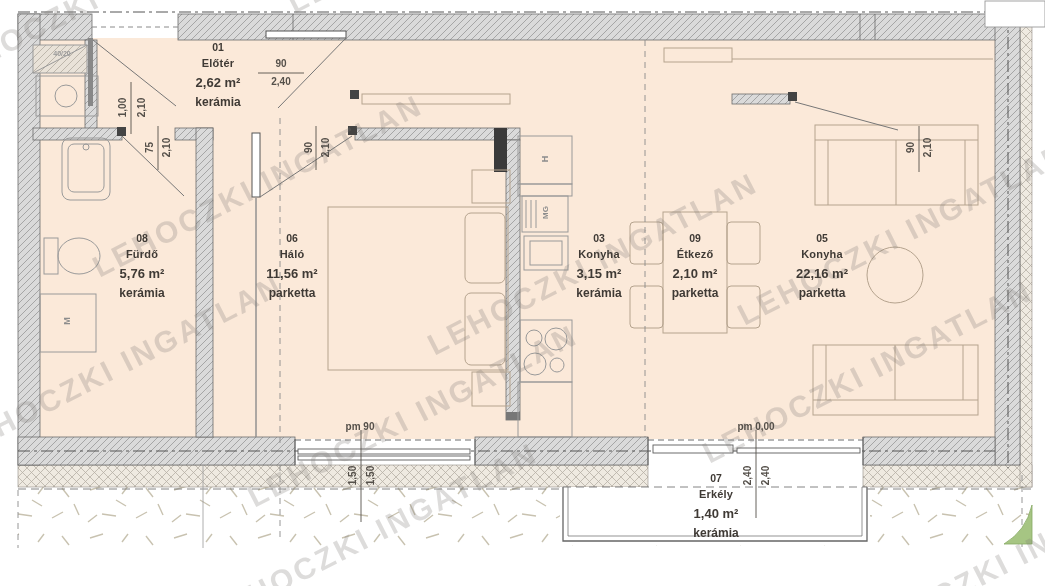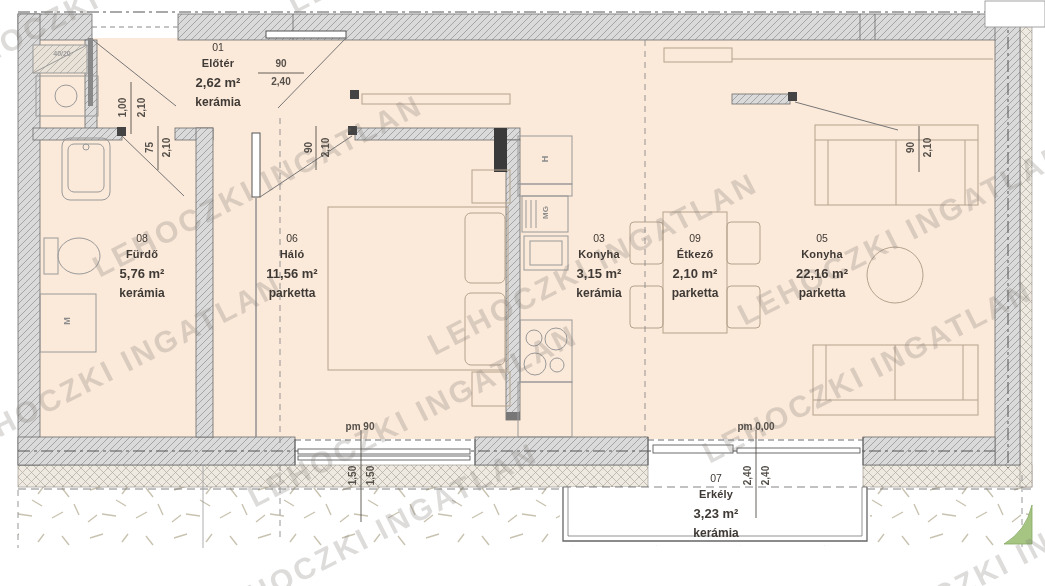--- a/index.html
+++ b/index.html
@@ -3,21 +3,21 @@
 <meta charset="utf-8">
 <style>
   html,body{margin:0;padding:0;background:#fff;}
   #plan{position:relative;width:1045px;height:586px;overflow:hidden;background:#fff;
         font-family:"Liberation Sans",sans-serif;}
   #geom{position:absolute;left:0;top:0;}
   .wm{position:absolute;white-space:nowrap;font-weight:bold;font-size:30px;letter-spacing:3px;
       color:rgba(125,120,115,0.26);transform:rotate(-27deg);transform-origin:left center;
       pointer-events:none;}
   .room-label{position:absolute;width:110px;text-align:center;color:#3f3a35;line-height:1.25;}
-  .rnum{font-size:10.5px;font-weight:normal;margin-bottom:3px;}
+  .rnum{font-size:10.5px;font-weight:bold;margin-bottom:3px;}
   .rname{font-size:11px;font-weight:bold;margin-bottom:4px;letter-spacing:.2px;}
   .rarea{font-size:13px;font-weight:bold;margin-bottom:4px;}
   .rfloor{font-size:12px;font-weight:bold;}
   .dim{position:absolute;font-size:10px;font-weight:bold;color:#55504a;text-align:center;}
   .rot{width:34px;transform:rotate(-90deg);transform-origin:center center;}
   .applbl{position:absolute;font-size:9px;font-weight:bold;color:#8d8d8d;text-align:center;
           width:30px;transform:rotate(-90deg);transform-origin:center center;}
   #title{position:absolute;left:488px;top:58px;width:180px;font-size:26px;font-weight:800;
          color:#000;letter-spacing:.5px;text-align:center;}
   #shaft-lbl{position:absolute;left:40px;top:50px;width:44px;font-size:7px;color:#9a9a9a;
@@ -256,21 +256,21 @@
   </div>
   <div class="room-label" style="left:767px;top:232px">
     <div class="rnum">05</div>
     <div class="rname">Konyha</div>
     <div class="rarea">22,16 m²</div>
     <div class="rfloor">parketta</div>
   </div>
   <div class="room-label" style="left:661px;top:472px">
     <div class="rnum">07</div>
     <div class="rname">Erkély</div>
-    <div class="rarea">3,23 m²</div>
+    <div class="rarea">1,40 m²</div>
     <div class="rfloor">kerámia</div>
   </div>
 
   <div class="dim rot" style="left:105px;top:102px">1,00</div>
   <div class="dim rot" style="left:124px;top:102px">2,10</div>
   <div class="dim rot" style="left:132px;top:142px">75</div>
   <div class="dim rot" style="left:149px;top:142px">2,10</div>
   <div class="dim rot" style="left:291px;top:142px">90</div>
   <div class="dim rot" style="left:308px;top:142px">2,10</div>
   <div class="dim" style="left:264px;top:58px;width:34px">90</div>

